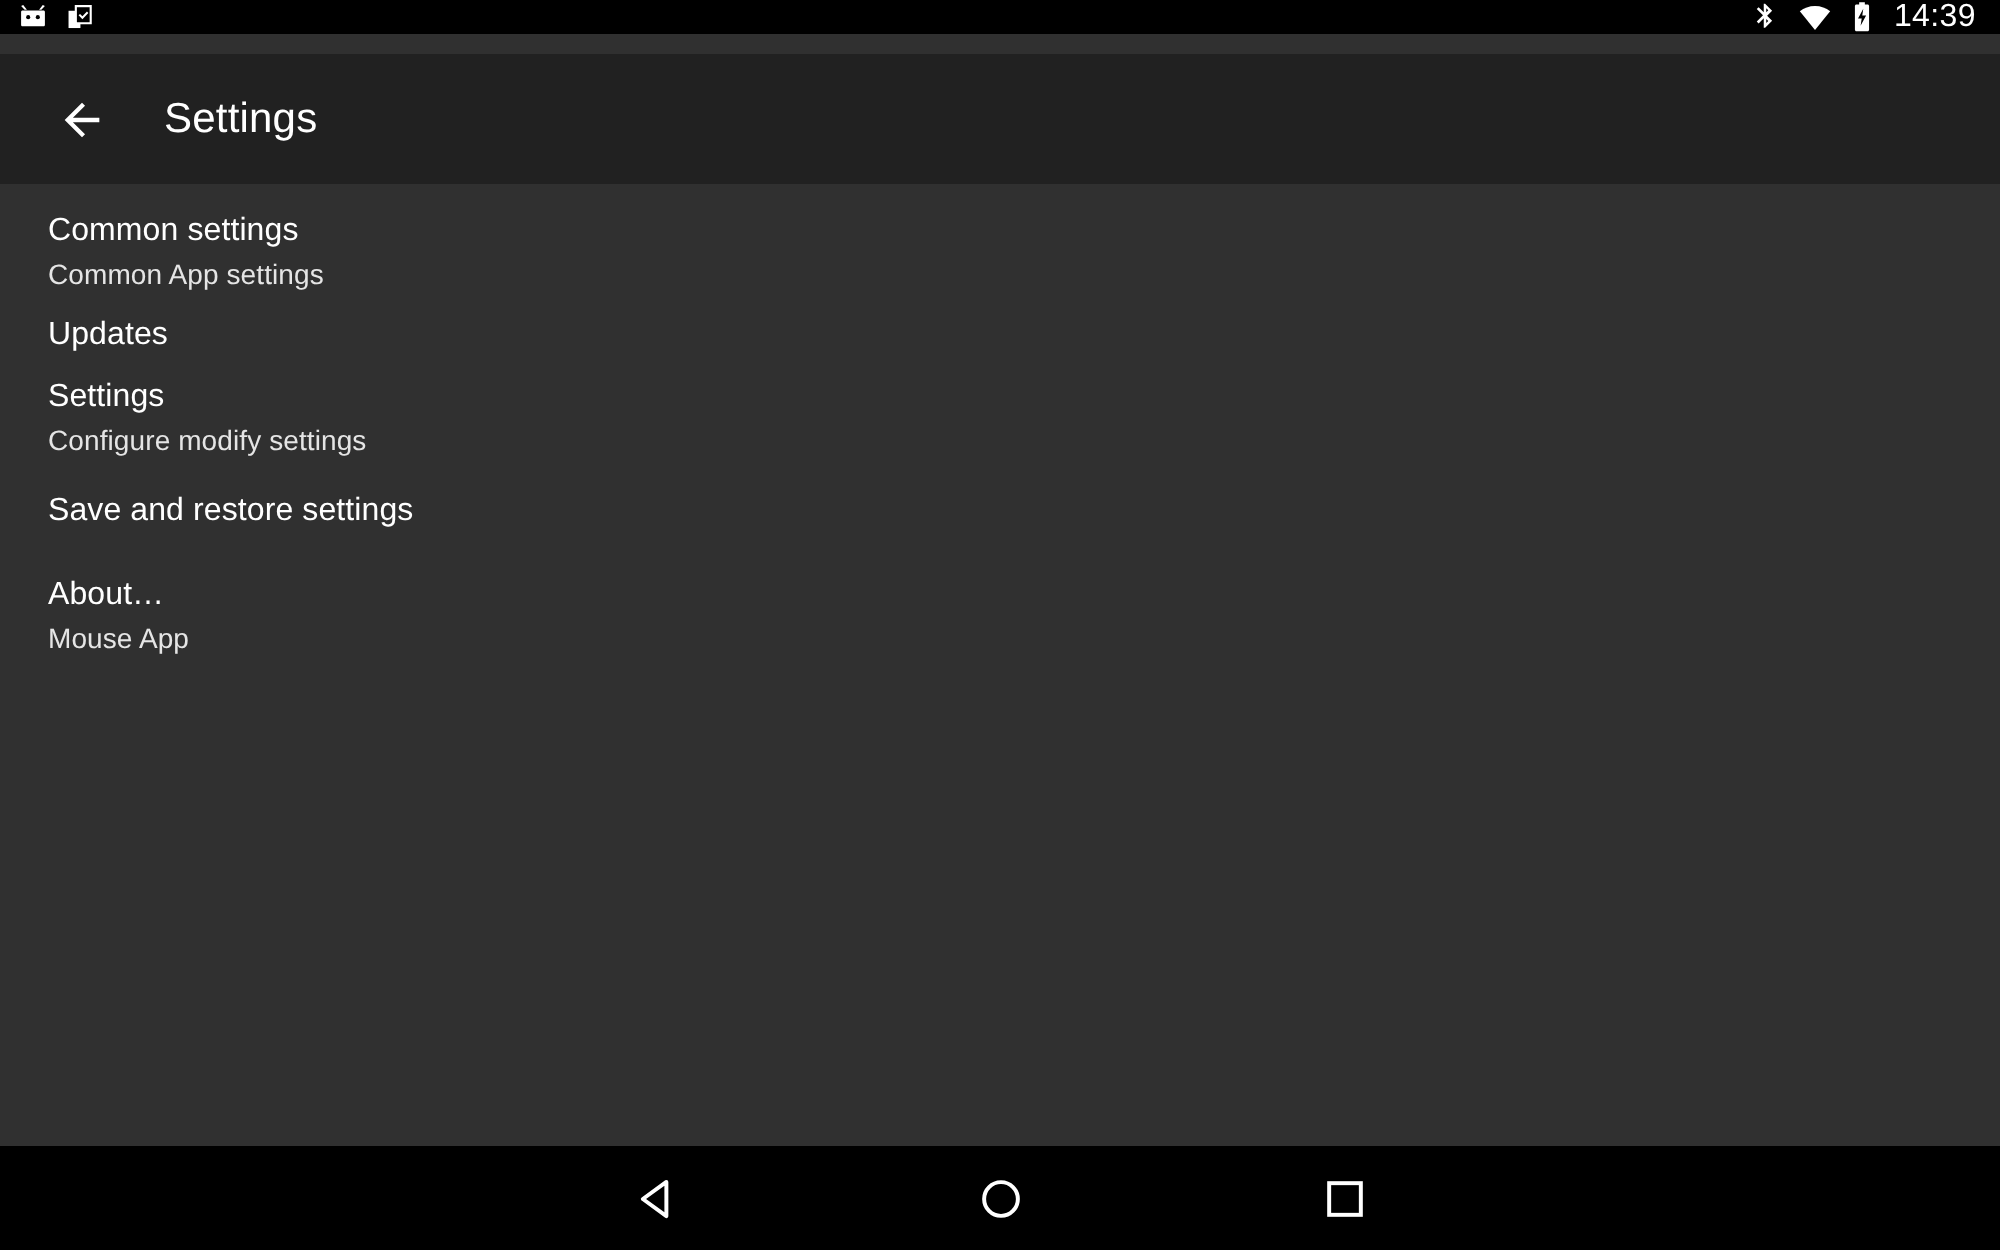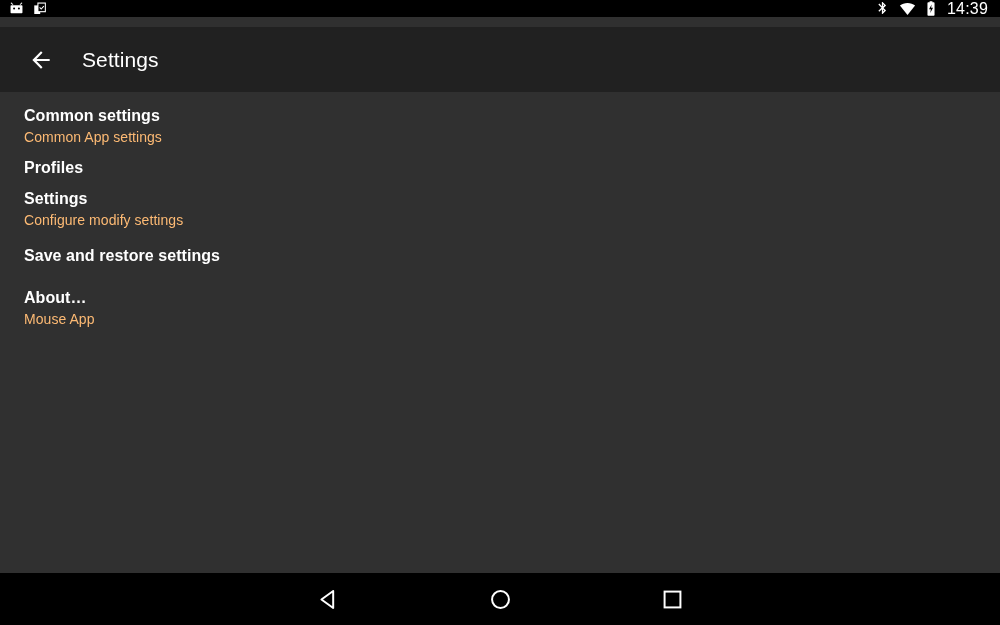--- a/index.html
+++ b/index.html
@@ -97,26 +97,26 @@
     padding-top: 8px;
     box-sizing: border-box;
   }
   .list-item {
     padding: 5px 24px 5px 24px;
     cursor: pointer;
   }
   .item-title {
     color: #ffffff;
     font-size: 16px;
-    font-weight: bold;
+    font-weight: normal;
     line-height: 21px;
     letter-spacing: 0.05px;
   }
   .item-summary {
-    color: #fdba74;
+    color: #e5e5e5;
     font-size: 14px;
     line-height: 20px;
     letter-spacing: 0.05px;
     margin-top: 1px;
   }
   .item-title.no-summary {
     line-height: 22px;
   }
   .list-item.spaced-item {
     padding-top: 10px;
@@ -202,21 +202,21 @@
 
   <div id="settings-list">
 
     <div class="list-item">
       <div class="item-title">Common settings</div>
       <div class="item-summary">Common App settings</div>
     </div>
 
 
     <div class="list-item">
-      <div class="item-title">Profiles</div>
+      <div class="item-title">Updates</div>
     </div>
 
     <div class="list-item">
       <div class="item-title">Settings</div>
       <div class="item-summary">Configure modify settings</div>
     </div>
 
 
     <div class="list-item spaced-item">
       <div class="item-title no-summary">Save and restore settings</div>

